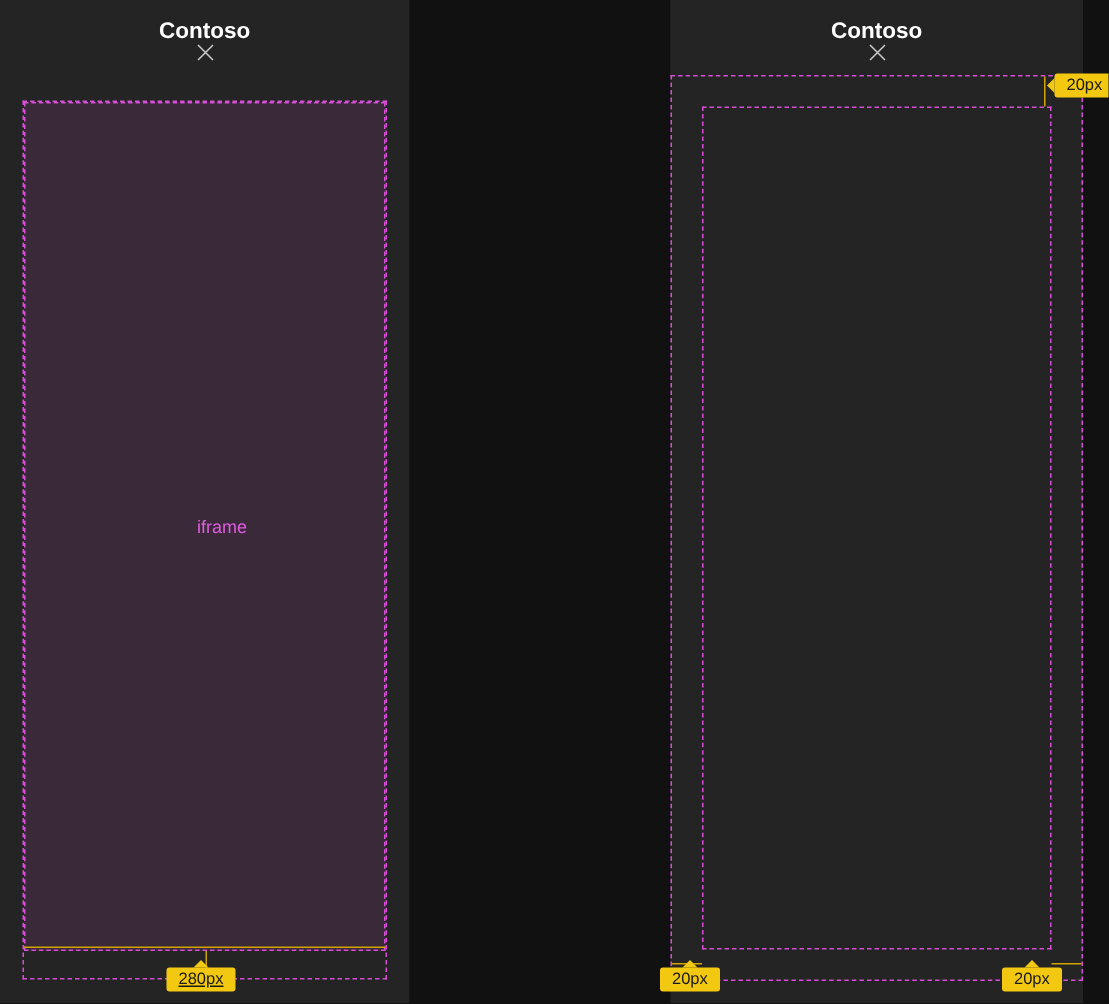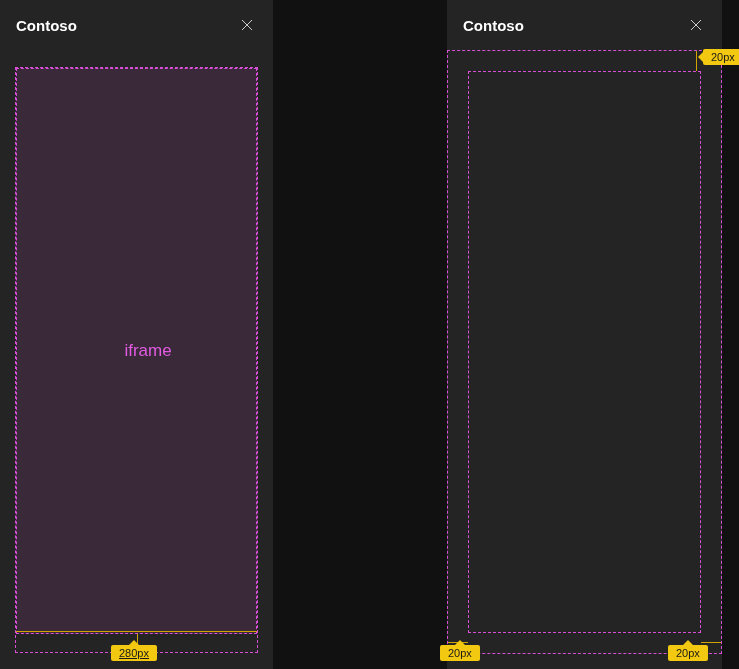--- a/index.html
+++ b/index.html
@@ -36,20 +36,21 @@
     height: 669px;
     background: #111111;
   }
   .titlebar {
     height: 50px;
     display: flex;
     align-items: center;
     justify-content: space-between;
     padding: 12px 16px;
     background: #242424;
+    flex-direction: column;
   }
   .title {
     color: #ffffff;
     font-weight: 600;
     font-size: 15px;
   }
   .close-btn {
     width: 20px;
     height: 20px;
     display: flex;
@@ -86,21 +87,21 @@
     display: flex;
     align-items: center;
     justify-content: center;
   }
   .panel.left .iframe-fill {
     height: 566px;
     border: 1px dashed #d64fd6;
   }
   .panel.left .iframe-fill .if-label {
     color: #e25be2;
-    font-size: 17px;
+    font-size: 12px;
     padding-left: 23px;
   }
   .panel.left .yellow-line {
     position: absolute;
     bottom: 20px;
     left: 0;
     width: 100%;
     height: 0;
     border-top: 1px solid #d1a400;
   }

